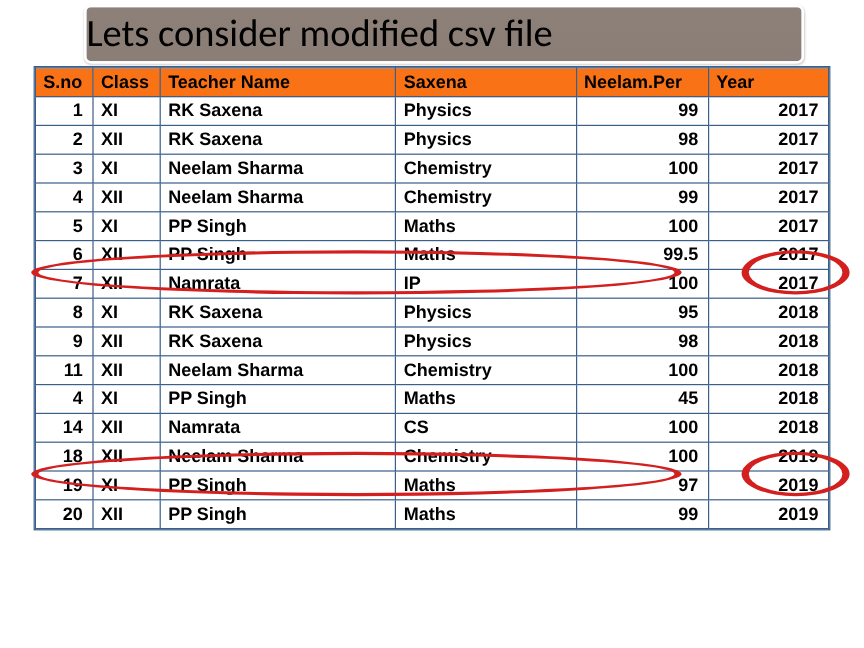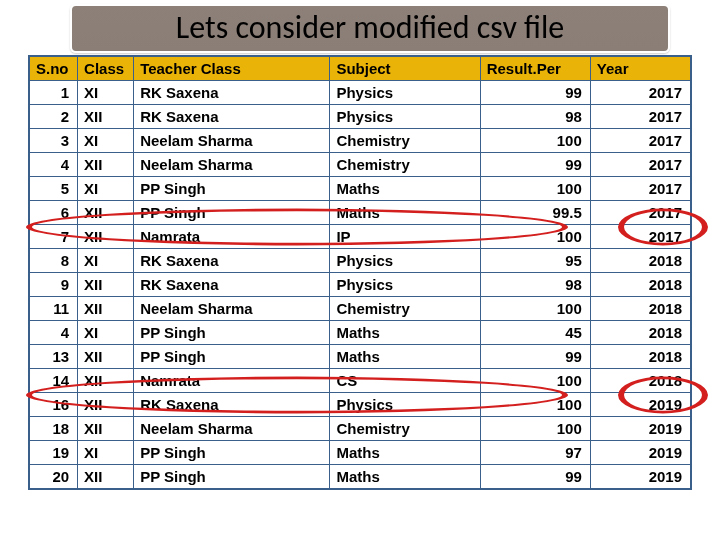--- a/index.html
+++ b/index.html
@@ -11,21 +11,21 @@
     font-family: Calibri, Arial, sans-serif;
     overflow: hidden;
     position: relative;
   }
   .title-box {
     margin: 4px 50px 0 70px;
     background: linear-gradient(to bottom, #8c8078, #8a7e76);
     border: 2px solid #fff;
     border-radius: 6px;
     box-shadow: 0 1px 2px rgba(0,0,0,0.2);
-    text-align: center;
+    text-align: left;
     padding: 2px 0 4px 0;
   }
   .title-box .title-text {
     font-size: 32px;
     color: #000;
     font-weight: 400;
   }
   .table-wrap {
     margin: 2px 28px 0 28px;
     border: 1px solid #3a5f8a;
@@ -38,21 +38,21 @@
   }
   th, td {
     border: 1px solid #3a5f8a;
     padding: 1px 6px 1px 6px;
     height: 21px;
     text-align: left;
     color: #000;
     font-weight: 700;
   }
   th {
-    background: #eab308;
+    background: #f97316;
   }
   td.num {
     text-align: right;
     padding-right: 8px;
   }
   col.c-sno   { width: 48px; }
   col.c-class { width: 56px; }
   col.c-teach { width: 196px; }
   col.c-subj  { width: 150px; }
   col.c-res   { width: 110px; }
@@ -80,23 +80,23 @@
         <col class="c-class">
         <col class="c-teach">
       <col class="c-subj">
         <col class="c-res">
         <col class="c-year">
     </colgroup>
     <thead>
       <tr>
         <th>S.no</th>
         <th>Class</th>
-        <th>Teacher Class</th>
-        <th>Subject</th>
-        <th>Result.Per</th>
+        <th>Teacher Name</th>
+        <th>Saxena</th>
+        <th>Neelam.Per</th>
         <th>Year</th>
       </tr>
     </thead>
     <tbody id="tbody">
         <tr>
           <td class="num">1</td>
           <td>XI</td>
           <td>RK Saxena</td>
           <td>Physics</td>
           <td class="num">99</td>
@@ -176,42 +176,26 @@
         </tr>
         <tr>
           <td class="num">4</td>
           <td>XI</td>
           <td>PP Singh</td>
           <td>Maths</td>
           <td class="num">45</td>
           <td class="num">2018</td>
         </tr>
         <tr>
-          <td class="num">13</td>
-          <td>XII</td>
-          <td>PP Singh</td>
-          <td>Maths</td>
-          <td class="num">99</td>
-          <td class="num">2018</td>
-        </tr>
-        <tr>
           <td class="num">14</td>
           <td>XII</td>
           <td>Namrata</td>
           <td>CS</td>
           <td class="num">100</td>
           <td class="num">2018</td>
-        </tr>
-        <tr>
-          <td class="num">16</td>
-          <td>XII</td>
-          <td>RK Saxena</td>
-          <td>Physics</td>
-          <td class="num">100</td>
-          <td class="num">2019</td>
         </tr>
         <tr>
           <td class="num">18</td>
           <td>XII</td>
           <td>Neelam Sharma</td>
           <td>Chemistry</td>
           <td class="num">100</td>
           <td class="num">2019</td>
         </tr>
         <tr>

